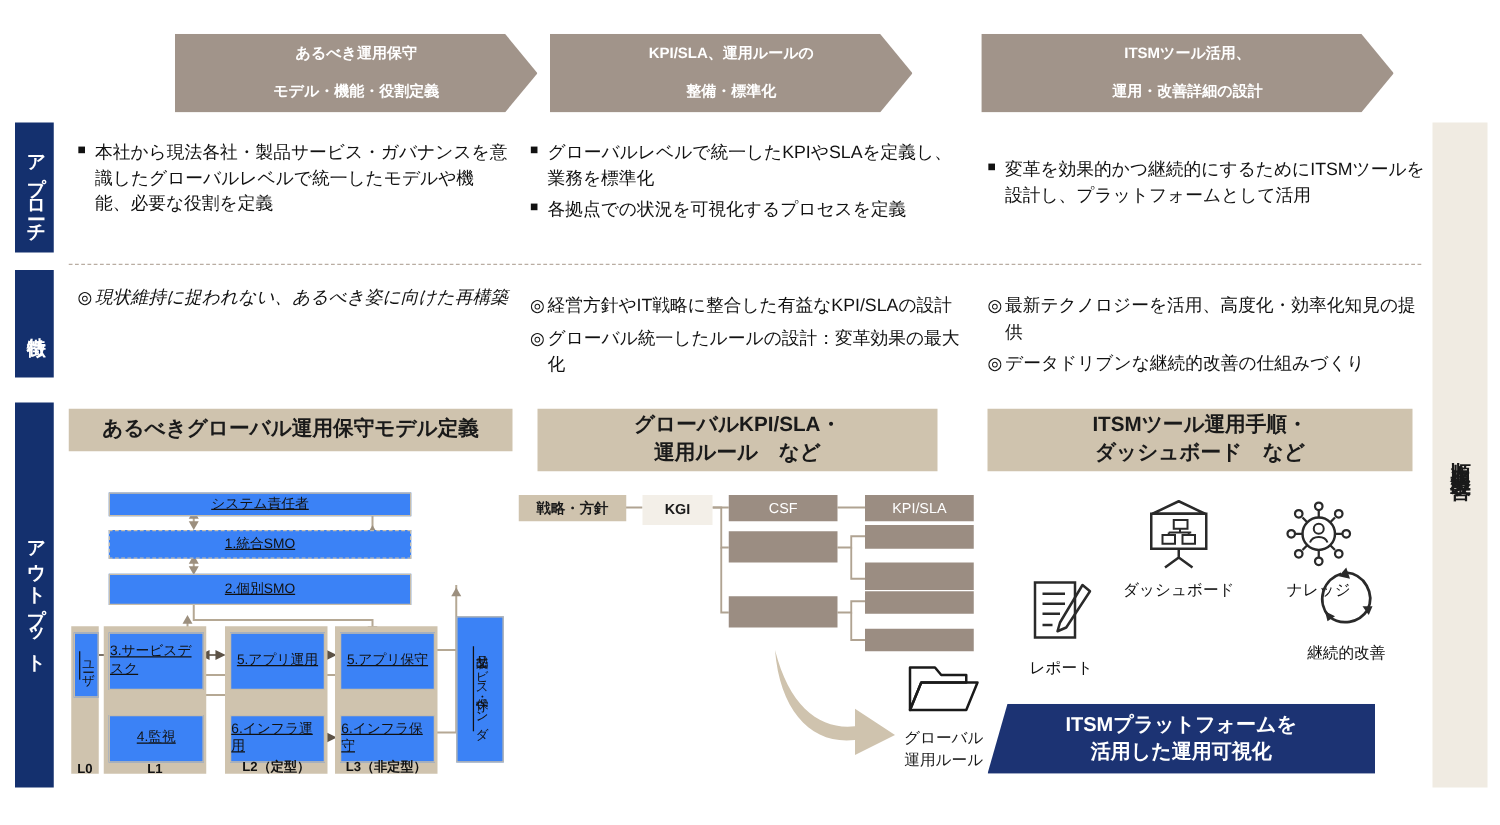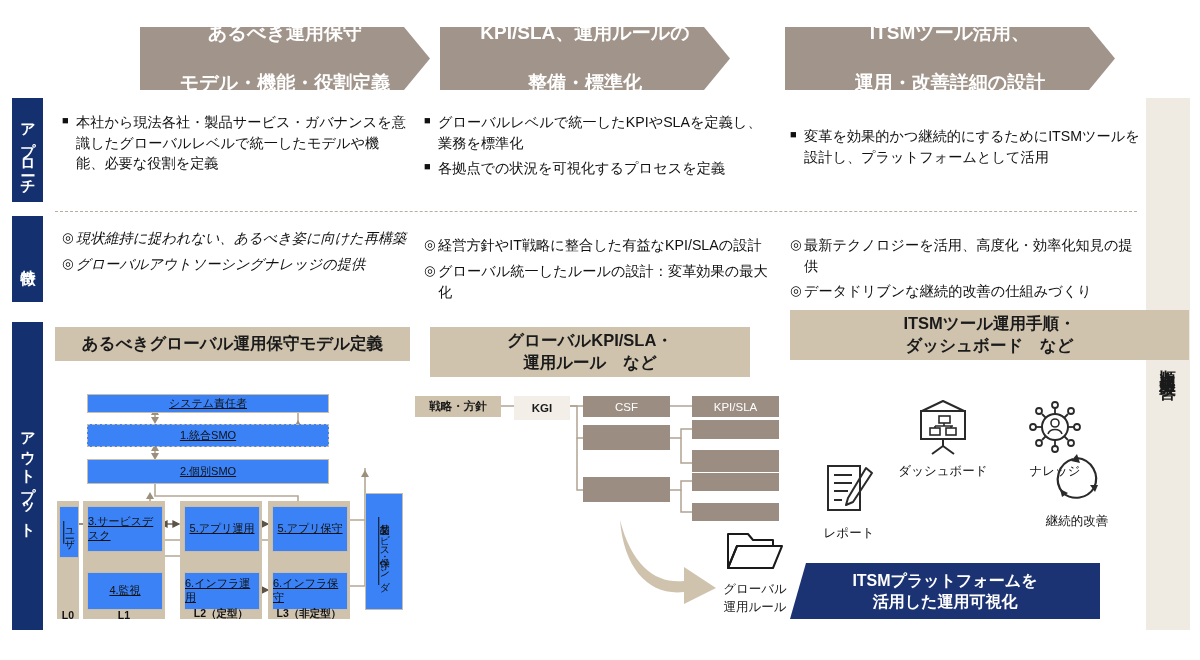--- a/index.html
+++ b/index.html
@@ -11,21 +11,21 @@
     overflow:hidden;
     position:relative;
   }
   .stage{position:relative;width:1200px;height:660px;}
 
   
   .phase{
     position:absolute;top:27px;height:63px;
     background:#a1948a;
     display:flex;align-items:center;justify-content:center;
-    color:#ffffff;font-weight:bold;font-size:19px;line-height:1.30;
+    color:#ffffff;font-weight:bold;font-size:12px;line-height:1.30;
     text-align:center;
     clip-path:polygon(0 0, calc(100% - 26px) 0, 100% 50%, calc(100% - 26px) 100%, 0 100%);
   }
   .phase span{display:block;padding:0 10px;}
   #phase0{left:140px;width:290px;}
   #phase1{left:440px;width:290px;}
   #phase2{left:785px;width:330px;}
 
   
   .vtab{
@@ -72,21 +72,21 @@
   }
 
   
   .outhdr{
     position:absolute;background:#cfc3ae;color:#1a1a1a;
     display:flex;align-items:center;justify-content:center;
     text-align:center;font-size:16.5px;font-weight:600;line-height:1.32;
   }
   #outhdr0{left:55px;top:327px;width:355px;height:34px;}
   #outhdr1{left:430px;top:327px;width:320px;height:50px;}
-  #outhdr2{left:790px;top:310px;width:399px;height:50px;}
+  #outhdr2{left:790px;top:327px;width:340px;height:50px;}
 
   
   #org{position:absolute;left:55px;top:388px;width:355px;height:245px;}
   .obox{
     position:absolute;background:#3b82f6;border:1.4px solid #c8bda9;
     display:flex;align-items:center;justify-content:center;text-align:left;
     font-size:11px;line-height:1.25;color:#111;text-decoration:underline;
   }
   .obox.dashed{border:1.4px dashed #c8bda9;}
   .oband{position:absolute;background:#cfc3ae;}
@@ -185,24 +185,20 @@
       <span class="bd">変革を効果的かつ継続的にするためにITSMツールを設計し、プラットフォームとして活用</span>
     </div>
   </div>
 
   <div id="divider"></div>
 
   <div class="txtblk" id="ft0">
     <div class="bullet">
       <span class="mk dc"></span>
       <span class="bd">現状維持に捉われない、あるべき姿に向けた再構築</span>
-    </div>
-    <div class="bullet">
-      <span class="mk dc"></span>
-      <span class="bd">グローバルアウトソーシングナレッジの提供</span>
     </div>
   </div>
   <div class="txtblk" id="ft1">
     <div class="bullet">
       <span class="mk dc"></span>
       <span class="bd">経営方針やIT戦略に整合した有益なKPI/SLAの設計</span>
     </div>
     <div class="bullet">
       <span class="mk dc"></span>
       <span class="bd">グローバル統一したルールの設計：変革効果の最大化</span>

